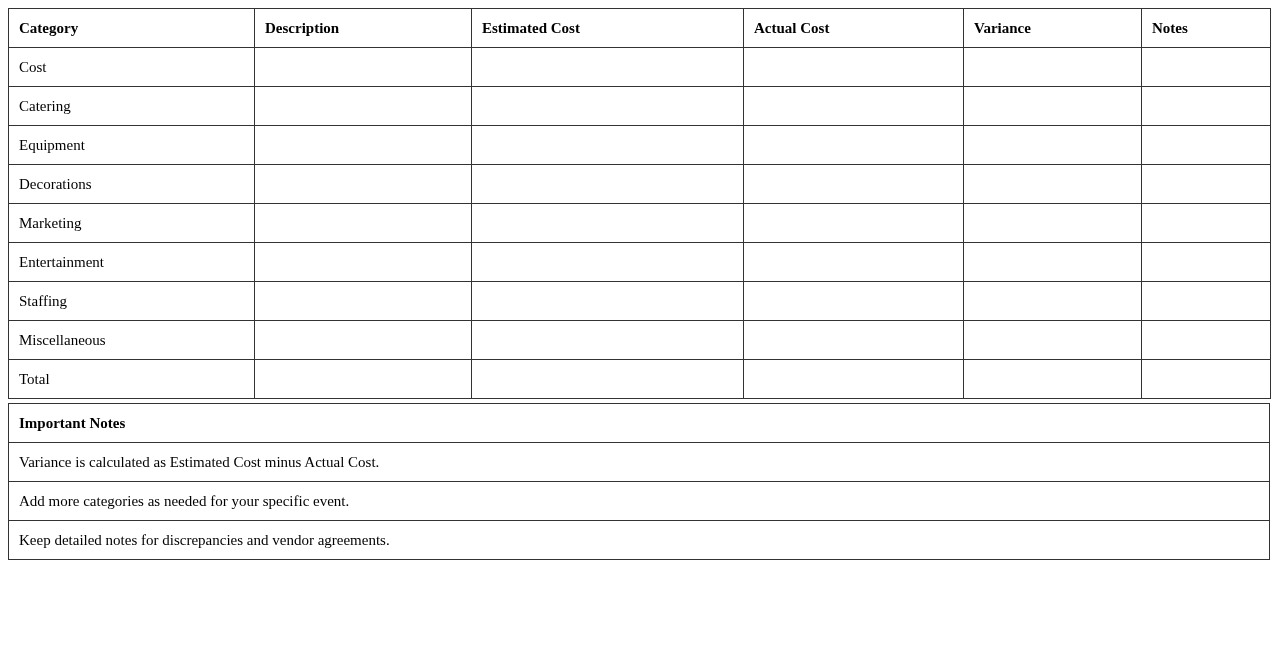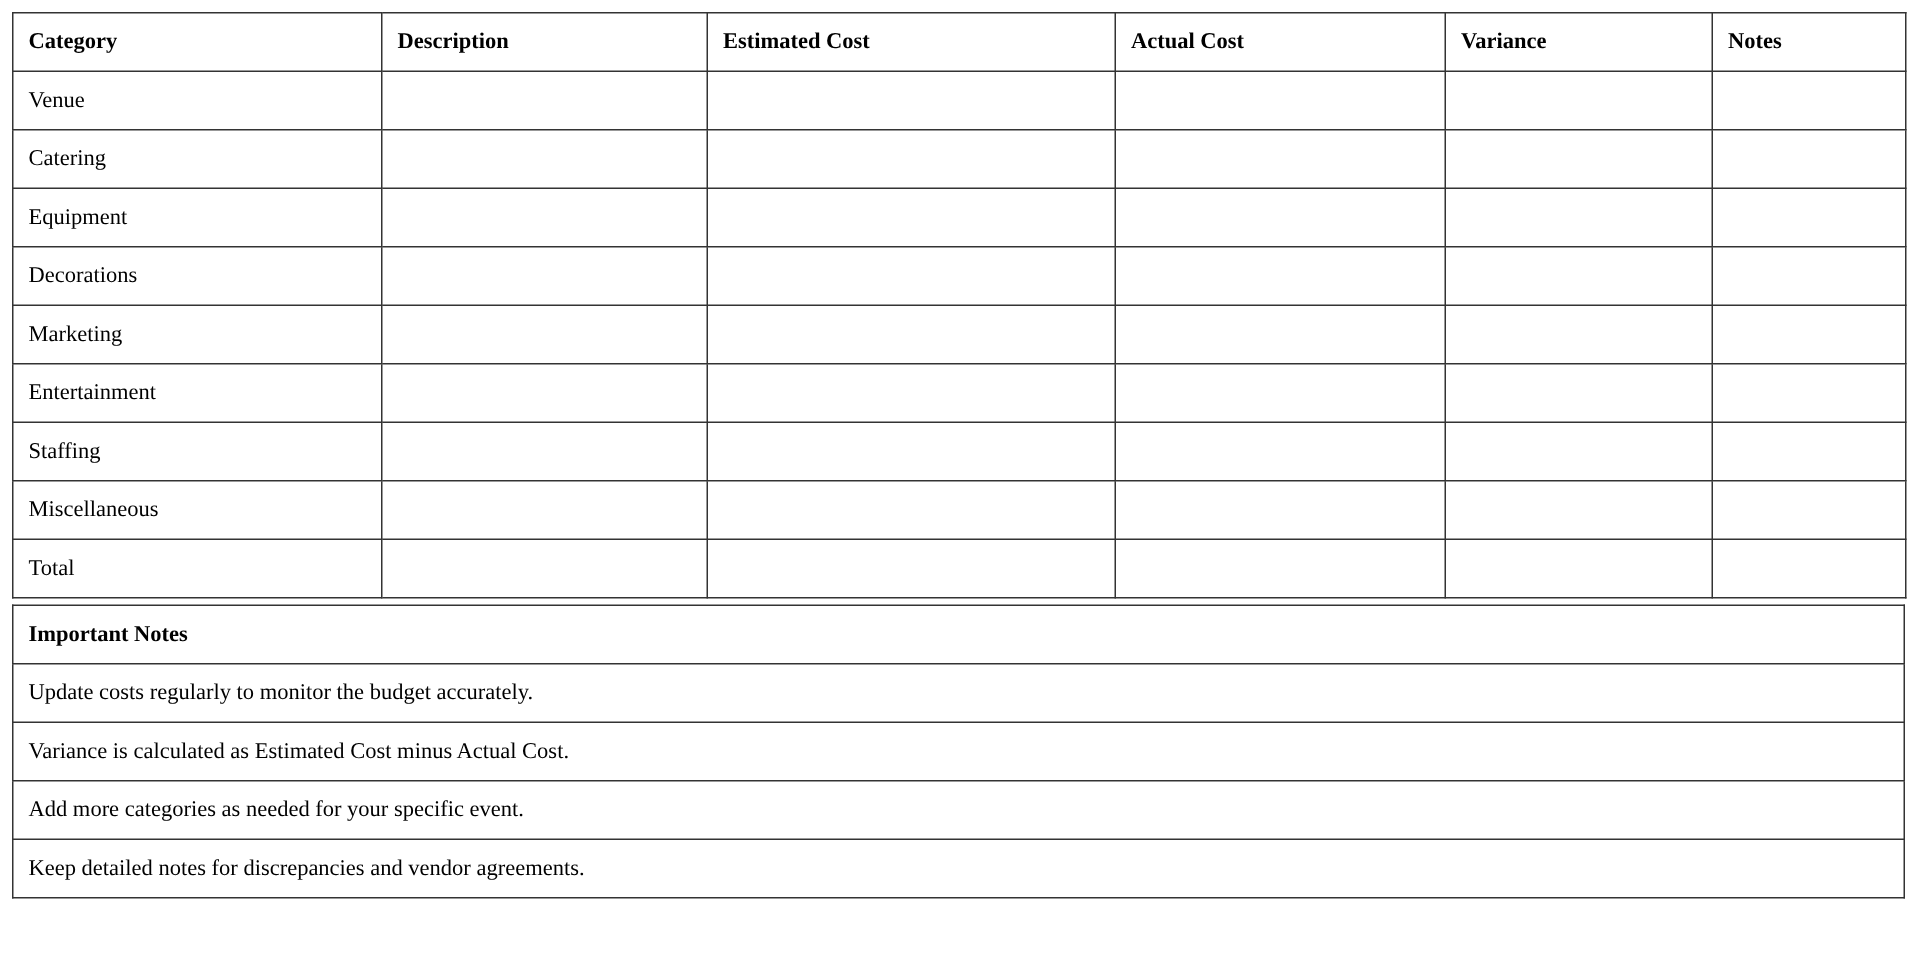--- a/index.html
+++ b/index.html
@@ -28,21 +28,21 @@
       <th>Category</th>
       <th>Description</th>
       <th>Estimated Cost</th>
       <th>Actual Cost</th>
       <th>Variance</th>
       <th>Notes</th>
     </tr>
   </thead>
   <tbody id="budget-body">
       <tr>
-        <td>Venue</td>
+        <td>Cost</td>
         <td></td>
         <td></td>
         <td></td>
         <td></td>
         <td></td>
       </tr>
       <tr>
         <td>Catering</td>
         <td></td>
         <td></td>
@@ -107,23 +107,20 @@
         <td></td>
       </tr>
     </tbody>
 </table>
 
 <table class="notes-table">
   <tbody id="notes-body">
     <tr>
       <th>Important Notes</th>
     </tr>
-  <tr>
-        <td>Update costs regularly to monitor the budget accurately.</td>
-      </tr>
       <tr>
         <td>Variance is calculated as Estimated Cost minus Actual Cost.</td>
       </tr>
       <tr>
         <td>Add more categories as needed for your specific event.</td>
       </tr>
       <tr>
         <td>Keep detailed notes for discrepancies and vendor agreements.</td>
       </tr>
     </tbody>

